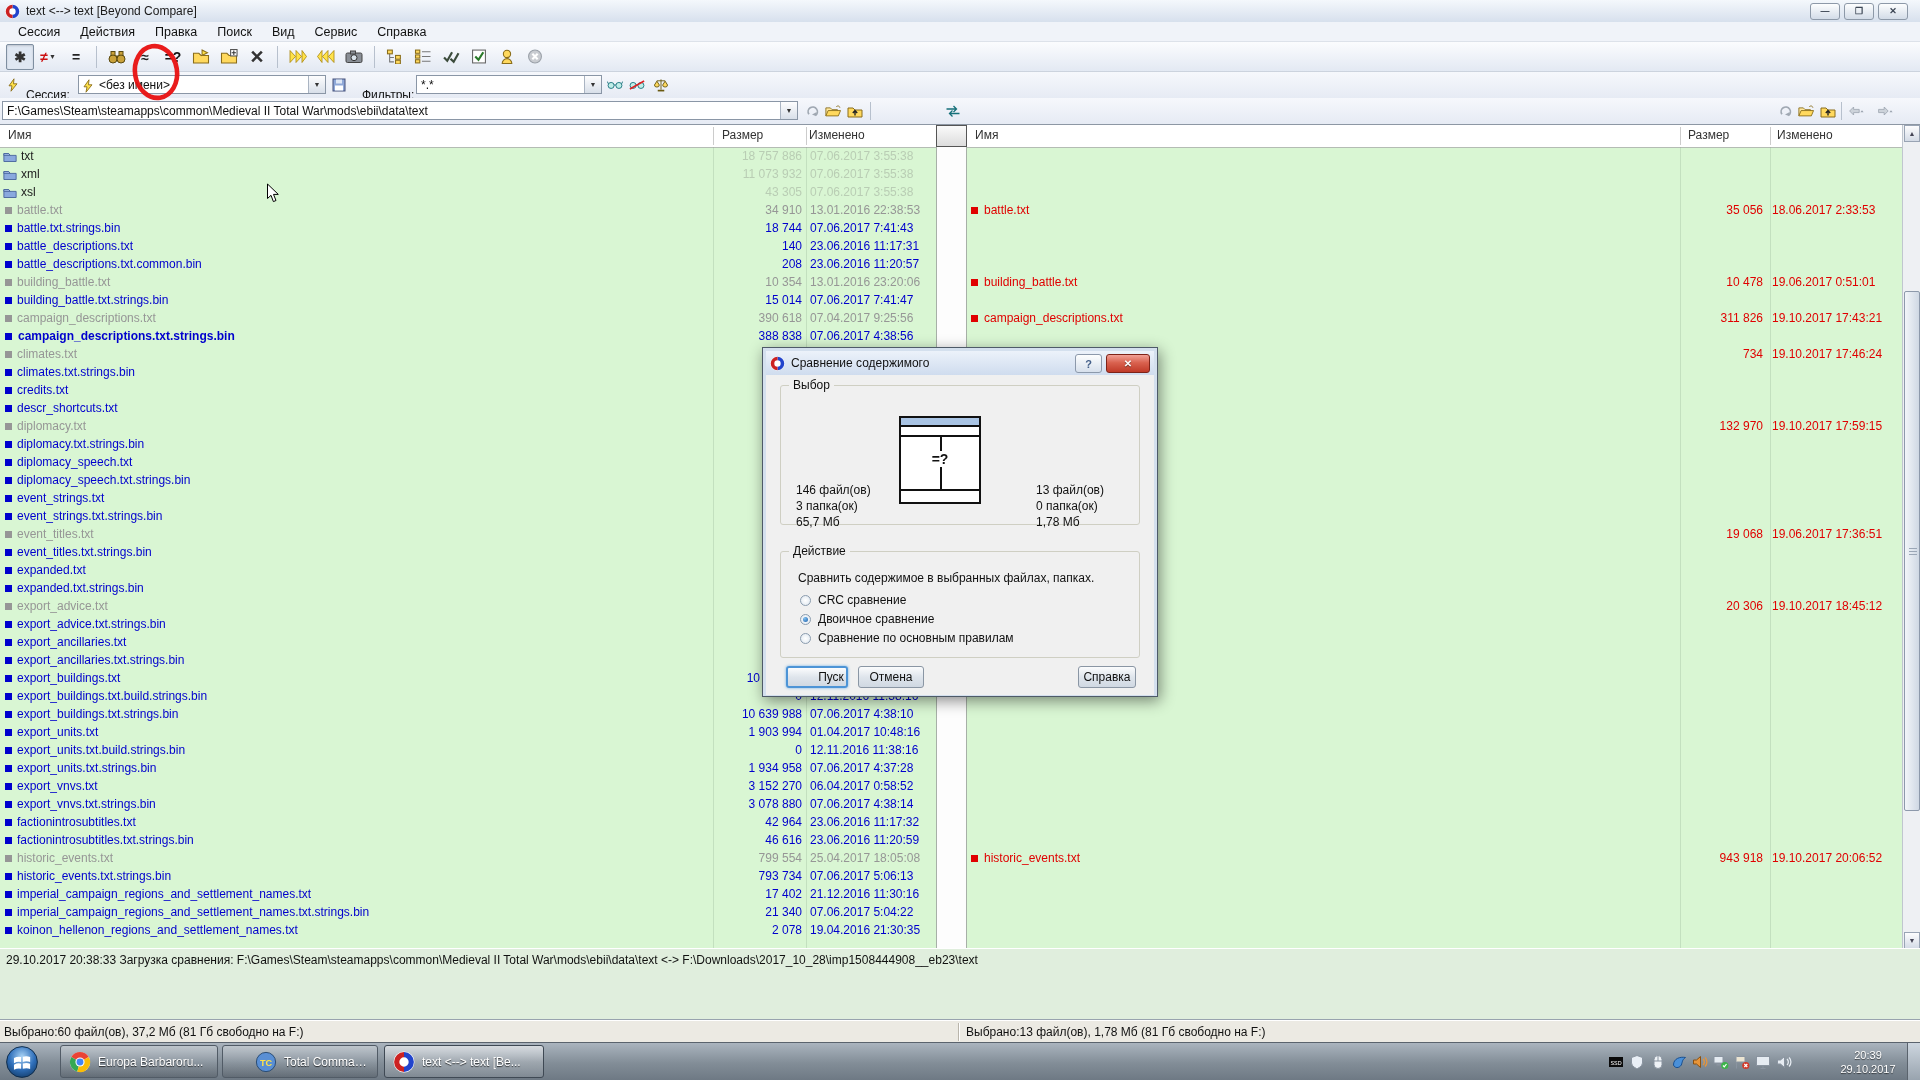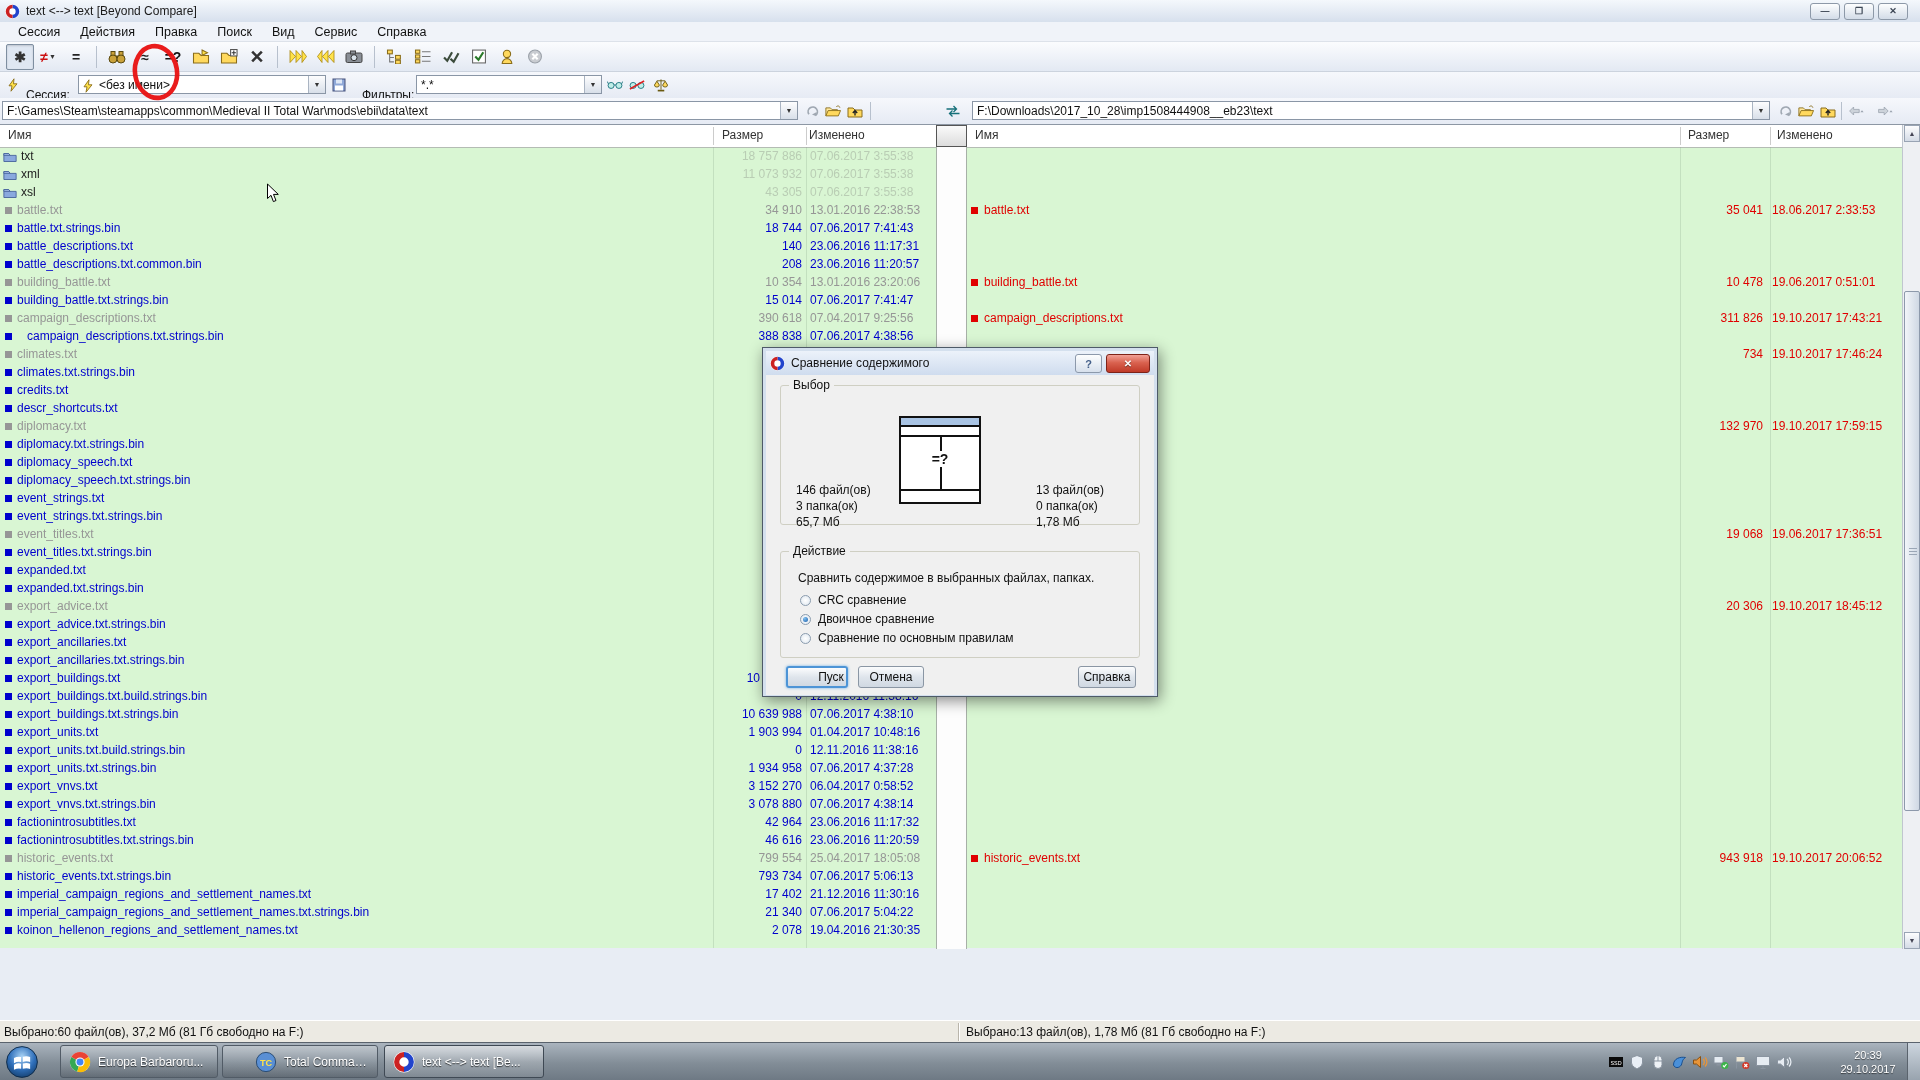--- a/index.html
+++ b/index.html
@@ -343,24 +343,20 @@
           <path d="M8 11.5 V7 M5.8 9 L8 6.6 L10.2 9" stroke="#222" fill="none" stroke-width="1.4"></path>
         </svg>
       </span>
     <span class="vsep" style="left:870px"></span>
     <span class="mini-ico" style="left:944px">
         <svg viewBox="0 0 16 12">
           <path d="M1.5 4 h10 m-3 -3 l3 3 -3 3" stroke="#16707a" fill="none" stroke-width="1.3"></path>
           <path d="M14.5 8.5 h-10 m3 3 l-3 -3 3 -3" stroke="#16707a" fill="none" stroke-width="1.3"></path>
         </svg>
       </span>
-    <div class="combo" style="left:972px;width:798px">
-      <span class="ctext">F:\Downloads\2017_10_28\imp1508444908__eb23\text</span>
-      <span class="carrow">▼</span>
-    </div>
     <span class="mini-ico" style="left:1777px">
         <svg viewBox="0 0 14 13">
           <path d="M3.2 9.5 a4.3 4.3 0 1 1 6 1.2" fill="none" stroke="#a0a8b2" stroke-width="1.6"></path>
           <path d="M10.5 7.5 l-1 3.6 -3.4 -1.4 z" fill="#a0a8b2"></path>
         </svg>
       </span>
     <span class="mini-ico" style="left:1797px">
         <svg viewBox="0 0 18 14">
           <path d="M1 12.5 V3.5 h5 l2 2 h6 v2" fill="#ffe9a0" stroke="#8a6d1a"></path>
           <path d="M1 12.5 L3.5 6.5 H17.5 L15 12.5 Z" fill="#ffd95e" stroke="#8a6d1a"></path>
@@ -470,21 +466,21 @@
           <span class="fdate c-blue" style="left: 810px;">07.06.2017 7:41:47</span>
         </div>
         <div class="frow" style="top: 184px; left: 0px; width: 936px;">
           <span class="sq" style="left: 5px; background: rgb(150, 150, 150);"></span>
           <span class="fname c-gray" style="left: 17px;">campaign_descriptions.txt</span>
           <span class="fsize c-gray" style="left: 662px; width: 140px;">390 618</span>
           <span class="fdate c-gray" style="left: 810px;">07.04.2017 9:25:56</span>
         </div>
         <div class="frow" style="top: 202px; left: 0px; width: 936px;">
           <span class="sq" style="left: 5px; background: rgb(0, 0, 205);"></span>
-          <span class="fname c-blue" style="left: 27px;">campaign_descriptions.txt.strings.bin</span>
+          <span class="fname c-blue" style="left: 18px; font-weight: bold;">campaign_descriptions.txt.strings.bin</span>
           <span class="fsize c-blue" style="left: 662px; width: 140px;">388 838</span>
           <span class="fdate c-blue" style="left: 810px;">07.06.2017 4:38:56</span>
         </div>
         <div class="frow" style="top: 220px; left: 0px; width: 936px;">
           <span class="sq" style="left: 5px; background: rgb(150, 150, 150);"></span>
           <span class="fname c-gray" style="left: 17px;">climates.txt</span>
         </div>
         <div class="frow" style="top: 238px; left: 0px; width: 936px;">
           <span class="sq" style="left: 5px; background: rgb(0, 0, 205);"></span>
           <span class="fname c-blue" style="left: 17px;">climates.txt.strings.bin</span>
@@ -642,21 +638,21 @@
           <span class="fsize c-blue" style="left: 662px; width: 140px;">2 078</span>
           <span class="fdate c-blue" style="left: 810px;">19.04.2016 21:30:35</span>
         </div>
       </div>
     <div class="gutter"></div>
     <div class="gutter-head"></div>
     <div id="right-rows">
         <div class="frow" style="top: 76px; left: 967px; width: 935px;">
           <span class="sq" style="left: 4px; background: rgb(224, 0, 0);"></span>
           <span class="fname c-red" style="left: 17px;">battle.txt</span>
-          <span class="fsize c-red" style="left: 656px; width: 140px;">35 041</span>
+          <span class="fsize c-red" style="left: 656px; width: 140px;">35 056</span>
           <span class="fdate c-red" style="left: 805px;">18.06.2017 2:33:53</span>
         </div>
         <div class="frow" style="top: 148px; left: 967px; width: 935px;">
           <span class="sq" style="left: 4px; background: rgb(224, 0, 0);"></span>
           <span class="fname c-red" style="left: 17px;">building_battle.txt</span>
           <span class="fsize c-red" style="left: 656px; width: 140px;">10 478</span>
           <span class="fdate c-red" style="left: 805px;">19.06.2017 0:51:01</span>
         </div>
         <div class="frow" style="top: 184px; left: 967px; width: 935px;">
           <span class="sq" style="left: 4px; background: rgb(224, 0, 0);"></span>
@@ -691,20 +687,23 @@
       <div class="sbtn" style="top:0">▲</div>
       <div class="sbtn" style="bottom:0">▼</div>
       <div class="sthumb" style="top:166px;height:520px">
         <div class="sgrip" style="top:256px"></div>
           <div class="sgrip" style="top:259px"></div>
           <div class="sgrip" style="top:262px"></div>
       </div>
     </div>
   </div>
 
+  <div class="logpanel">
+    <div class="logline">29.10.2017 20:38:33  Загрузка сравнения: F:\Games\Steam\steamapps\common\Medieval II Total War\mods\ebii\data\text &lt;-&gt; F:\Downloads\2017_10_28\imp1508444908__eb23\text</div>
+  </div>
 
   <div class="statusbar">
     <span class="stext" style="left:4px">Выбрано:60 файл(ов), 37,2 Мб  (81 Гб свободно на F:)</span>
     <span class="stat-div"></span>
     <span class="stext" style="left:966px">Выбрано:13 файл(ов), 1,78 Мб  (81 Гб свободно на F:)</span>
   </div>
 
   <div class="taskbar">
     <div class="orb" id="start-orb"><svg viewBox="0 0 36 36">
           <defs>

